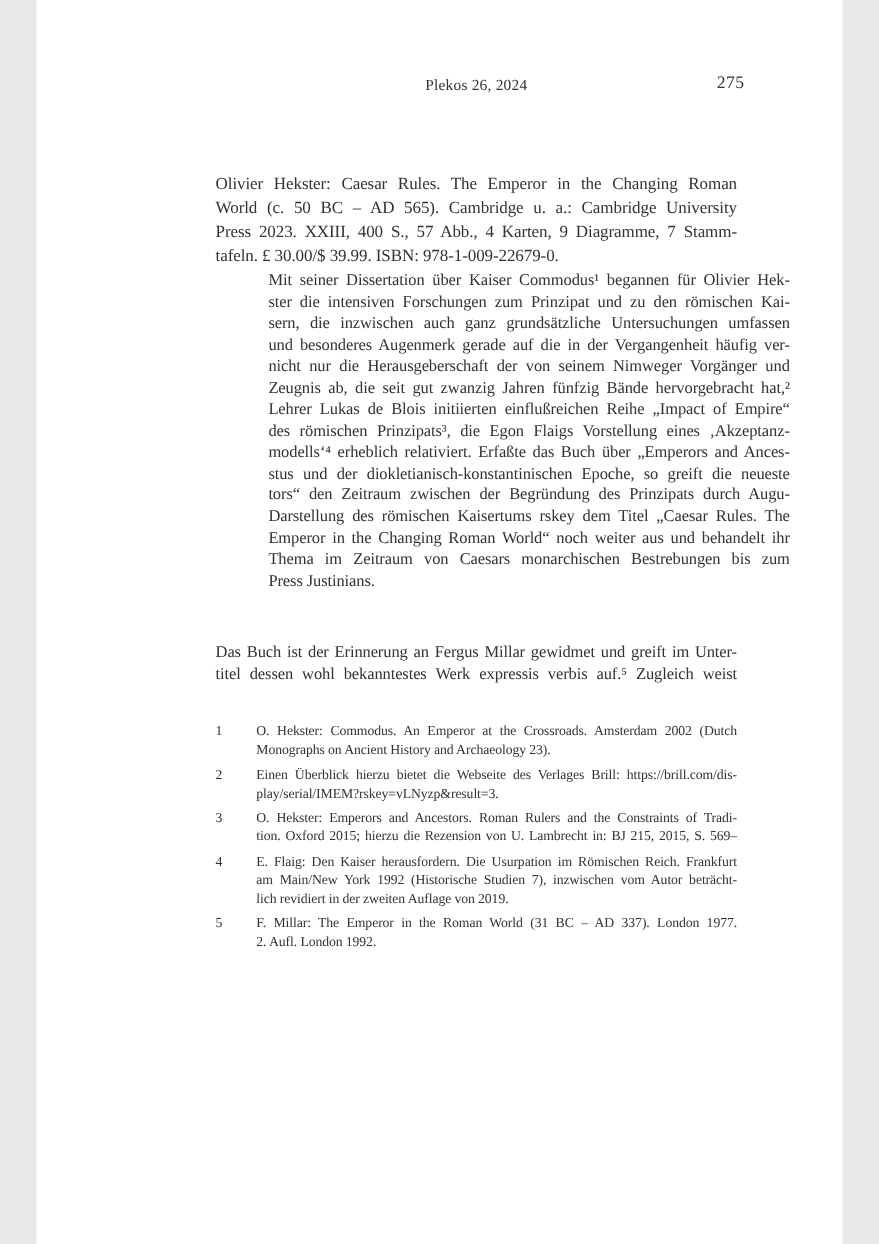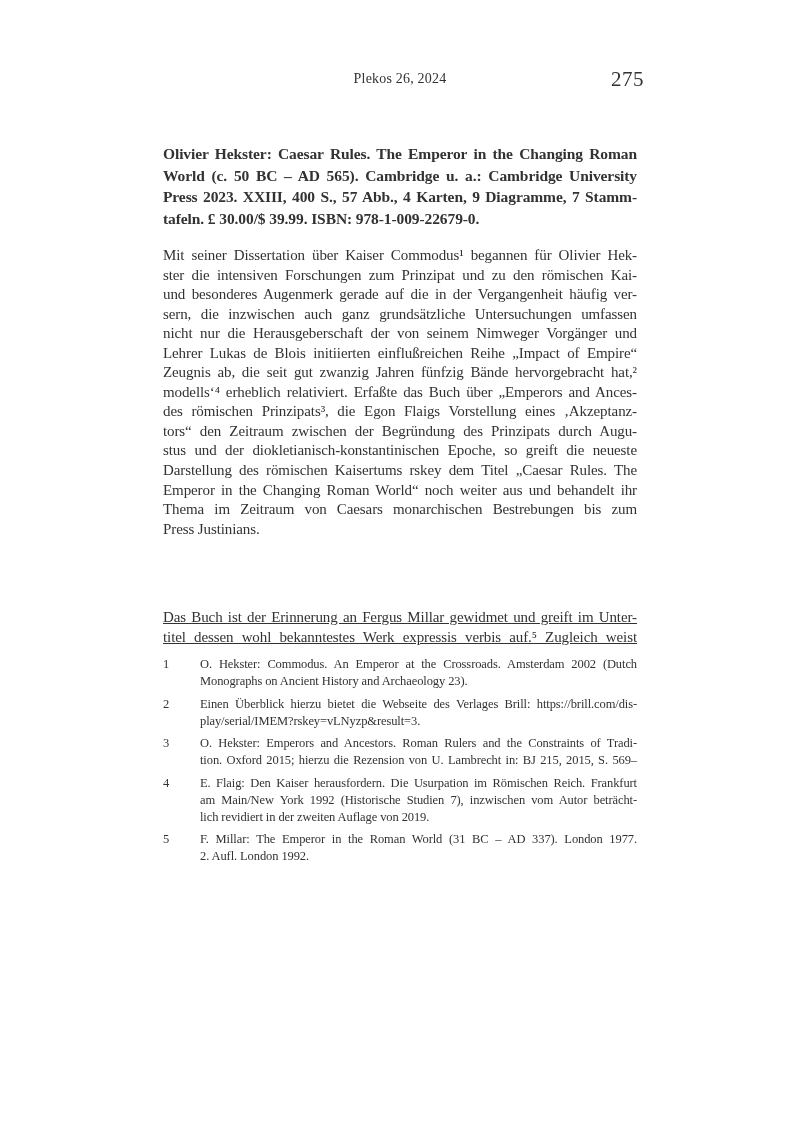--- a/index.html
+++ b/index.html
@@ -1,49 +1,49 @@
 <!DOCTYPE html>
 <html style="--bg: #ffffff; --fg: #323232;"><head>
 <meta charset="utf-8">
 <style>
   :root { --bg:#ffffff; --fg:#323232; }
   html,body { margin:0; padding:0; background:#e8e8e8; }
   .page {
     position:relative;
-    width:799px; height:1131px;
+    width:733px; height:1131px;
     margin:0 auto;
     background:var(--bg);
     color:var(--fg);
     font-family:"Liberation Serif","DejaVu Serif",serif;
     overflow:hidden;
   }
   .col { position:absolute; left:163px; width:474px; }
 
   
   .runhead { top:71px; height:20px; }
   .journal { display:block; text-align:center; font-size:14px; letter-spacing:0.2px; }
-  .pagenum { position:absolute; right:-7px; top:-4px; font-size:21px; letter-spacing:0.5px; }
+  .pagenum { position:absolute; right:-7px; top:-4px; font-size:16px; letter-spacing:0.5px; }
 
   
   .ln {
     text-align:justify;
     text-align-last:justify;
     letter-spacing:-0.1px;
     white-space:normal;
     overflow:visible;
   }
   .ln.end { text-align-last:left; }
 
   
-  .title-block { top:143px; font-size:15.5px; line-height:21.6px;font-weight:bold; }
+  .title-block { top:157px; font-size:15.5px; line-height:21.6px; }
 
   
   .para { font-size:15px; line-height:19.55px; }
-  .para-1 { top:246px; }
-  .para-2 { top:608px;text-decoration:underline; }
+  .para-1 { top:246px;margin-left:48px; }
+  .para-2 { top:584px; }
 
   
   .footnotes { top:656px; font-size:12.5px; line-height:17px; }
   .fn { display:grid; grid-template-columns:37px 1fr; margin-bottom:5.5px; }
   .fn-num { text-align:left; }
 </style>
 </head>
 <body>
 
 <div class="page">
@@ -56,29 +56,29 @@
   <div class="col title-block">
     <div class="ln" style="">Olivier Hekster: Caesar Rules. The Emperor in the Changing Roman</div>
     <div class="ln" style="">World (c. 50 BC – AD 565). Cambridge u. a.: Cambridge University</div>
     <div class="ln" style="">Press 2023. XXIII, 400 S., 57 Abb., 4 Karten, 9 Diagramme, 7 Stamm-</div>
     <div class="ln end" style="">tafeln. £ 30.00/$ 39.99. ISBN: 978-1-009-22679-0.</div>
   </div>
 
   <div class="col para para-1">
     <div class="ln" style="">Mit seiner Dissertation über Kaiser Commodus¹ begannen für Olivier Hek-</div>
     <div class="ln" style="">ster die intensiven Forschungen zum Prinzipat und zu den römischen Kai-</div>
+    <div class="ln" style="">sern, die inzwischen auch ganz grundsätzliche Untersuchungen umfassen</div>
     <div class="ln" style="">und besonderes Augenmerk gerade auf die in der Vergangenheit häufig ver-</div>
-    <div class="ln" style="">sern, die inzwischen auch ganz grundsätzliche Untersuchungen umfassen</div>
     <div class="ln" style="">nicht nur die Herausgeberschaft der von seinem Nimweger Vorgänger und</div>
+    <div class="ln" style="">Zeugnis ab, die seit gut zwanzig Jahren fünfzig Bände hervorgebracht hat,²</div>
     <div class="ln" style="">Lehrer Lukas de Blois initiierten einflußreichen Reihe „Impact of Empire“</div>
-    <div class="ln" style="">Zeugnis ab, die seit gut zwanzig Jahren fünfzig Bände hervorgebracht hat,²</div>
+    <div class="ln" style="">des römischen Prinzipats³, die Egon Flaigs Vorstellung eines ‚Akzeptanz-</div>
     <div class="ln" style="">modells‘⁴ erheblich relativiert. Erfaßte das Buch über „Emperors and Ances-</div>
-    <div class="ln" style="">des römischen Prinzipats³, die Egon Flaigs Vorstellung eines ‚Akzeptanz-</div>
+    <div class="ln" style="">stus und der diokletianisch-konstantinischen Epoche, so greift die neueste</div>
     <div class="ln" style="">tors“ den Zeitraum zwischen der Begründung des Prinzipats durch Augu-</div>
-    <div class="ln" style="">stus und der diokletianisch-konstantinischen Epoche, so greift die neueste</div>
     <div class="ln" style="">Darstellung des römischen Kaisertums rskey dem Titel „Caesar Rules. The</div>
     <div class="ln" style="">Emperor in the Changing Roman World“ noch weiter aus und behandelt ihr</div>
     <div class="ln" style="">Thema im Zeitraum von Caesars monarchischen Bestrebungen bis zum</div>
     <div class="ln end" style="">Press Justinians.</div>
   </div>
 
   <div class="col para para-2">
     <div class="ln" style="">Das Buch ist der Erinnerung an Fergus Millar gewidmet und greift im Unter-</div>
     <div class="ln" style="">titel dessen wohl bekanntestes Werk expressis verbis auf.⁵ Zugleich weist</div>
   </div>

